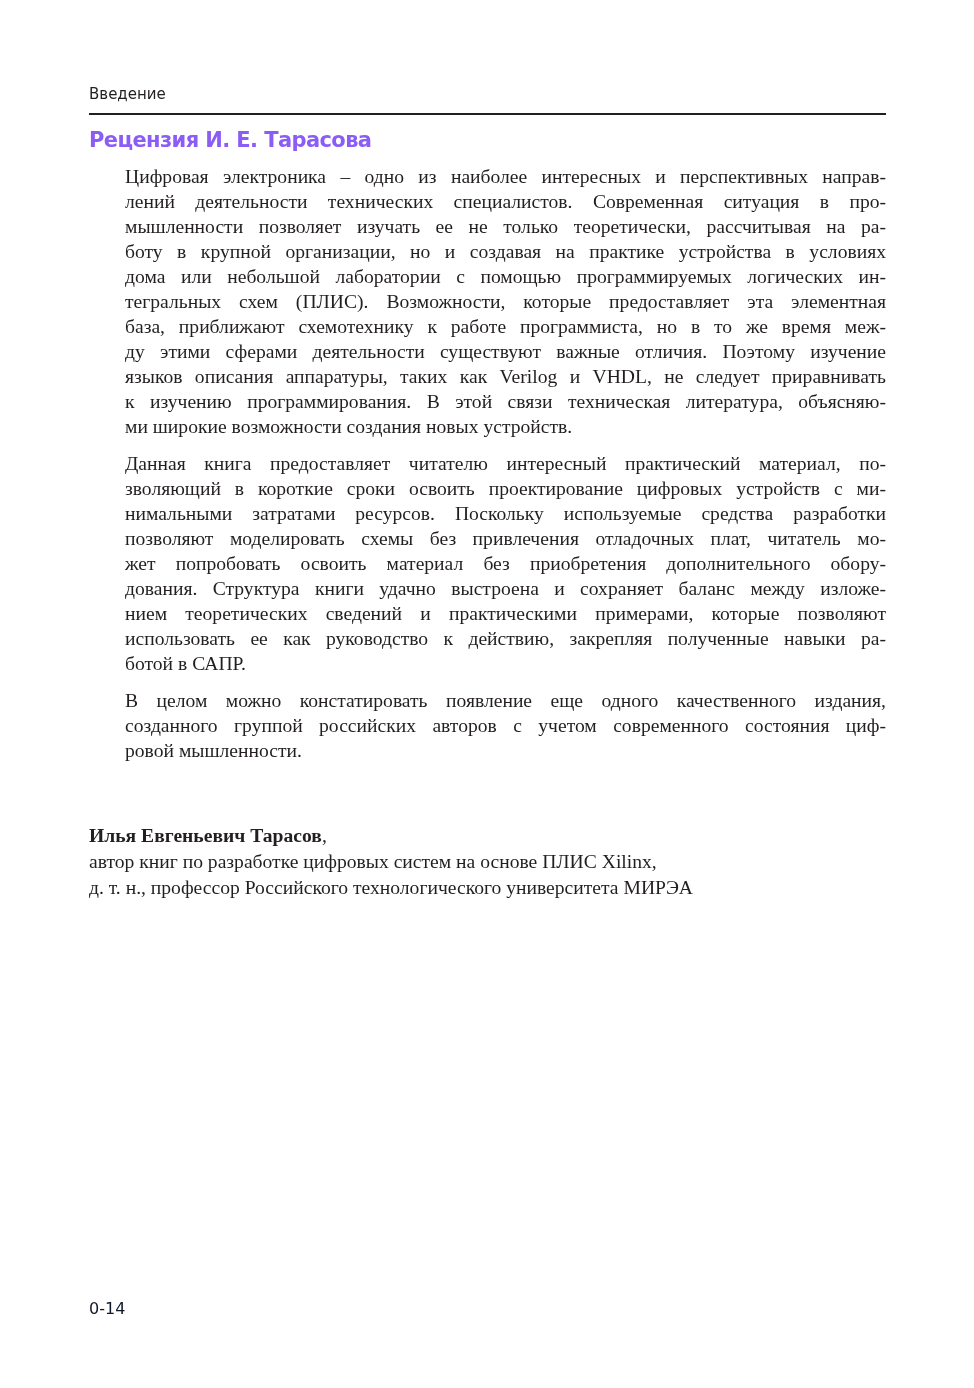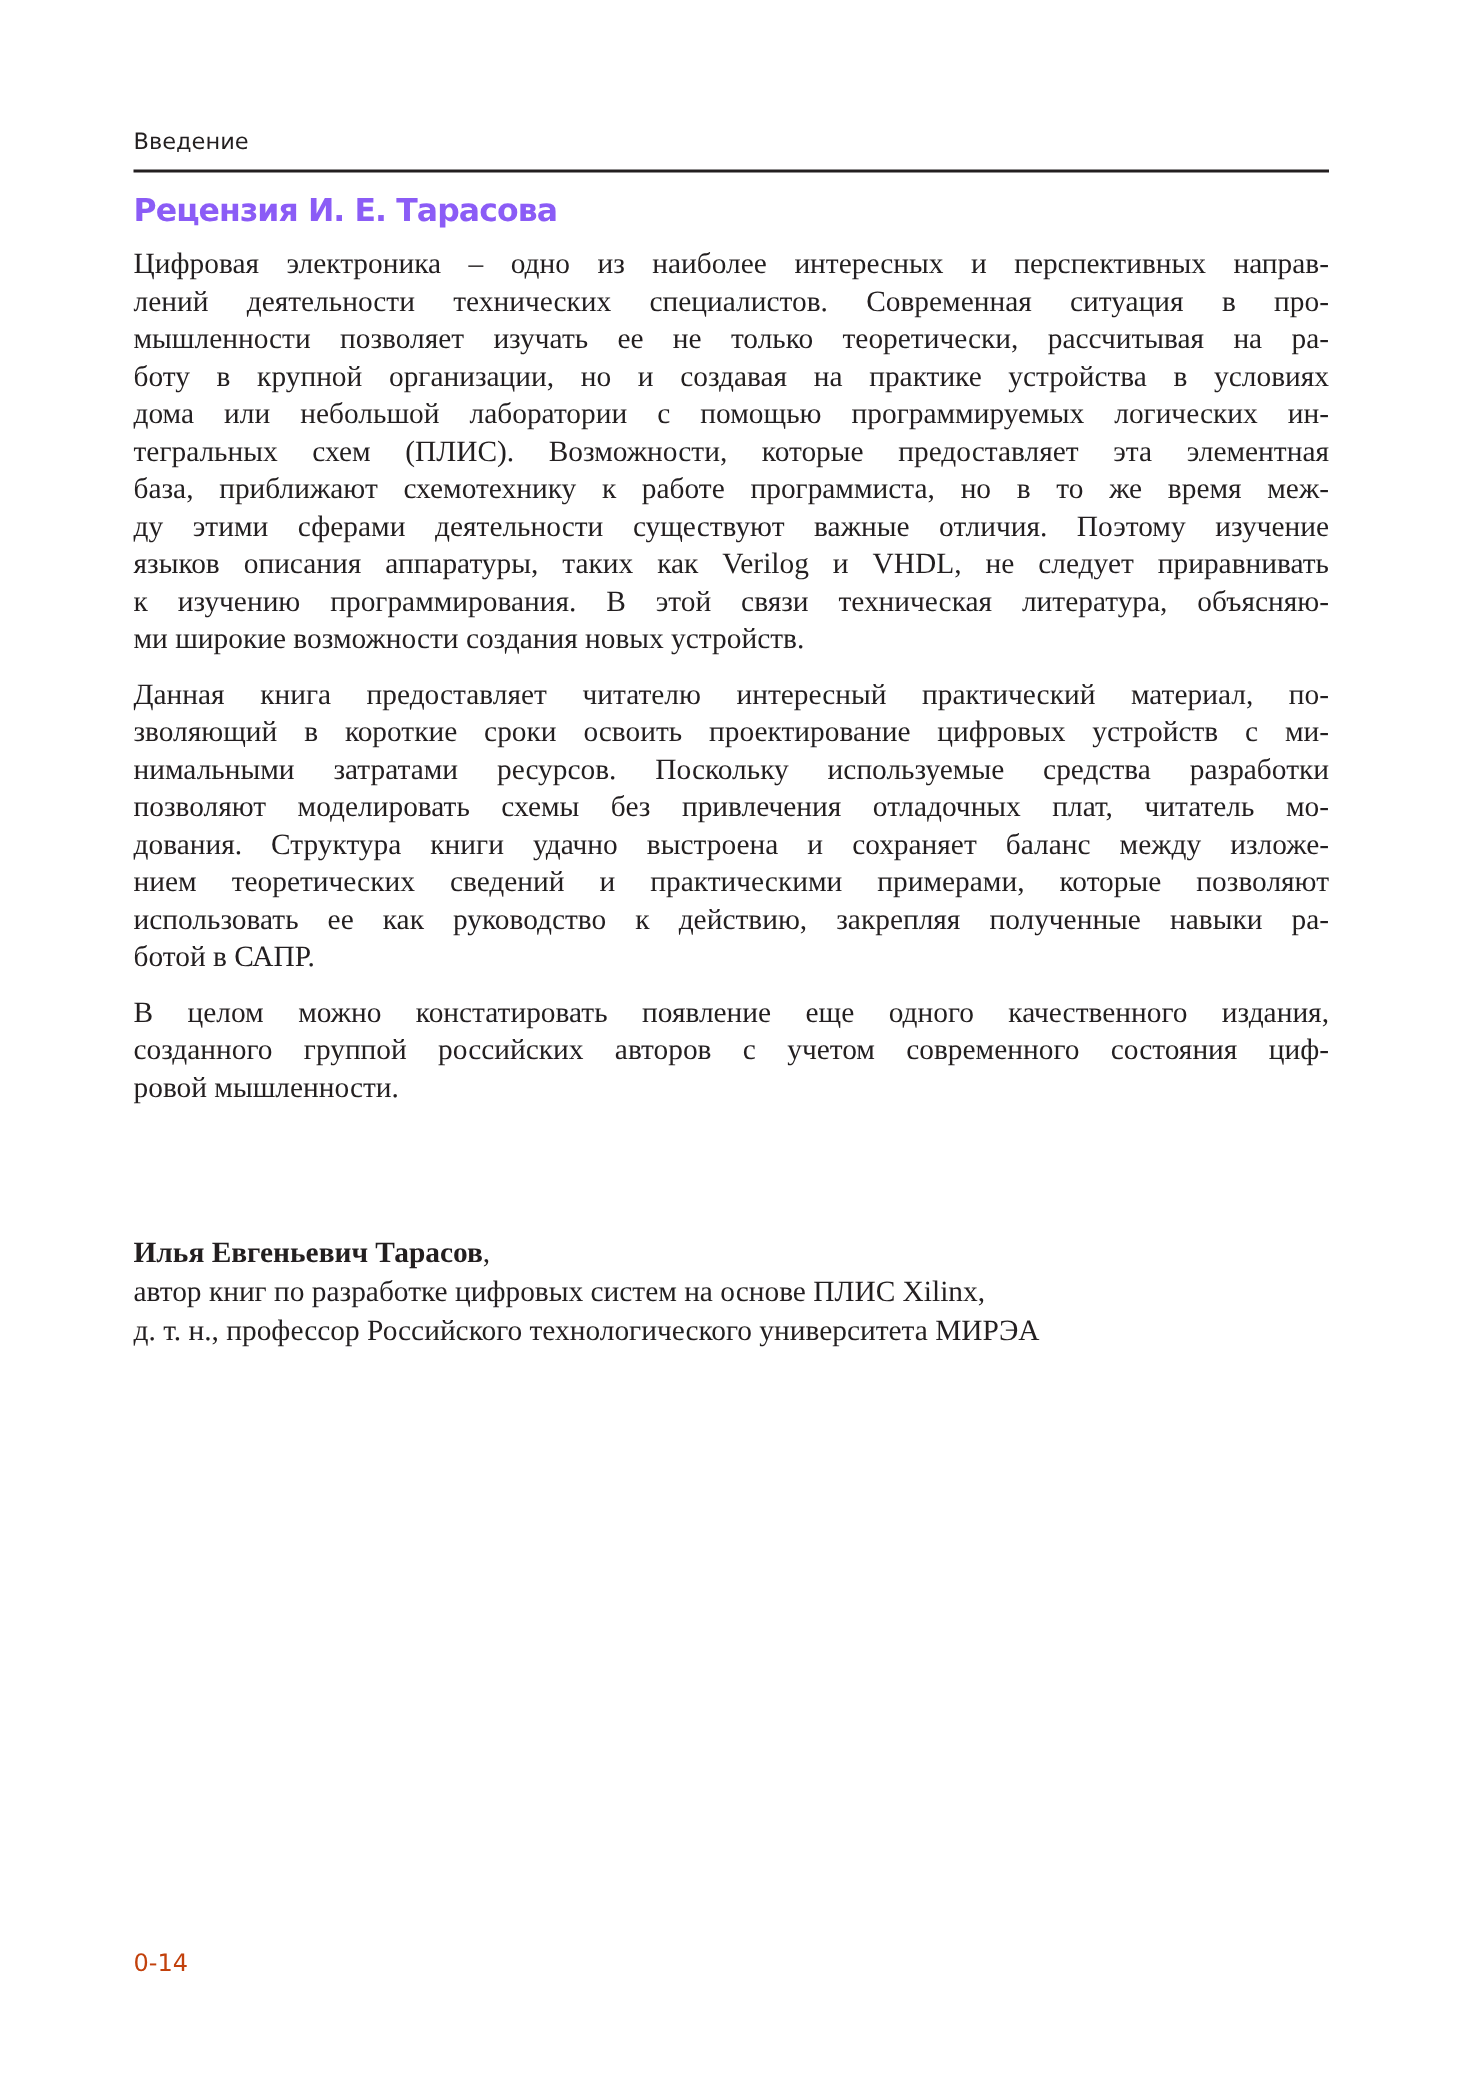--- a/index.html
+++ b/index.html
@@ -12,31 +12,31 @@
   .title {
     position: absolute; left: 89px; top: 128px;
     font-family: "DejaVu Sans", sans-serif; font-weight: bold; font-size: 21px; letter-spacing: -0.6px;
     color: #8b5cf6;
   }
   .body {
     position: absolute; left: 89px; top: 164px; width: 797px;
     font-family: "Liberation Serif", serif; font-size: 19.6px; line-height: 25px;
     text-align: justify; hyphens: manual; color: #231f20;
   }
-  .line { display: block; text-align: justify; text-align-last: justify; white-space: nowrap; overflow: visible; }
+  .line { display: block; text-align: justify; text-align-last: justify; white-space: nowrap; overflow: visible; margin-left: 36px; }
   .line.last { text-align-last: left; }
   .para { margin: 0 0 12px 0; }
   .sig {
     position: absolute; left: 89px; top: 823px; width: 797px;
     font-family: Liberation Serif, serif; font-size: 19.6px; line-height: 26px; color: #231f20;
   }
   .sig .name { font-weight: bold; }
   .page-num {
     position: absolute; left: 89px; top: 1299px;
-    font-family: "DejaVu Sans", sans-serif; font-size: 16px; color: #c2410c;
+    font-family: "DejaVu Sans", sans-serif; font-size: 16px; color: #0f172a;
   }
 </style>
 </head>
 <body>
 
 <div class="running-head">Введение</div>
 <div class="rule"></div>
 <div class="title">Рецензия И. Е. Тарасова</div>
 
 <div class="body">
@@ -51,20 +51,21 @@
     <span class="line">ду этими сферами деятельности существуют важные отличия. Поэтому изучение</span>
     <span class="line">языков описания аппаратуры, таких как Verilog и VHDL, не следует приравнивать</span>
     <span class="line">к изучению программирования. В этой связи техническая литература, объясняю-</span>
     <span class="line last">ми широкие возможности создания новых устройств.</span>
   </div>
   <div class="para">
     <span class="line">Данная книга предоставляет читателю интересный практический материал, по-</span>
     <span class="line">зволяющий в короткие сроки освоить проектирование цифровых устройств с ми-</span>
     <span class="line">нимальными затратами ресурсов. Поскольку используемые средства разработки</span>
     <span class="line">позволяют моделировать схемы без привлечения отладочных плат, читатель мо-</span>
+    <span class="line">жет попробовать освоить материал без приобретения дополнительного обору-</span>
     <span class="line">дования. Структура книги удачно выстроена и сохраняет баланс между изложе-</span>
     <span class="line">нием теоретических сведений и практическими примерами, которые позволяют</span>
     <span class="line">использовать ее как руководство к действию, закрепляя полученные навыки ра-</span>
     <span class="line last">ботой в САПР.</span>
   </div>
   <div class="para">
     <span class="line">В целом можно констатировать появление еще одного качественного издания,</span>
     <span class="line">созданного группой российских авторов с учетом современного состояния циф-</span>
     <span class="line last">ровой мышленности.</span>
   </div>

